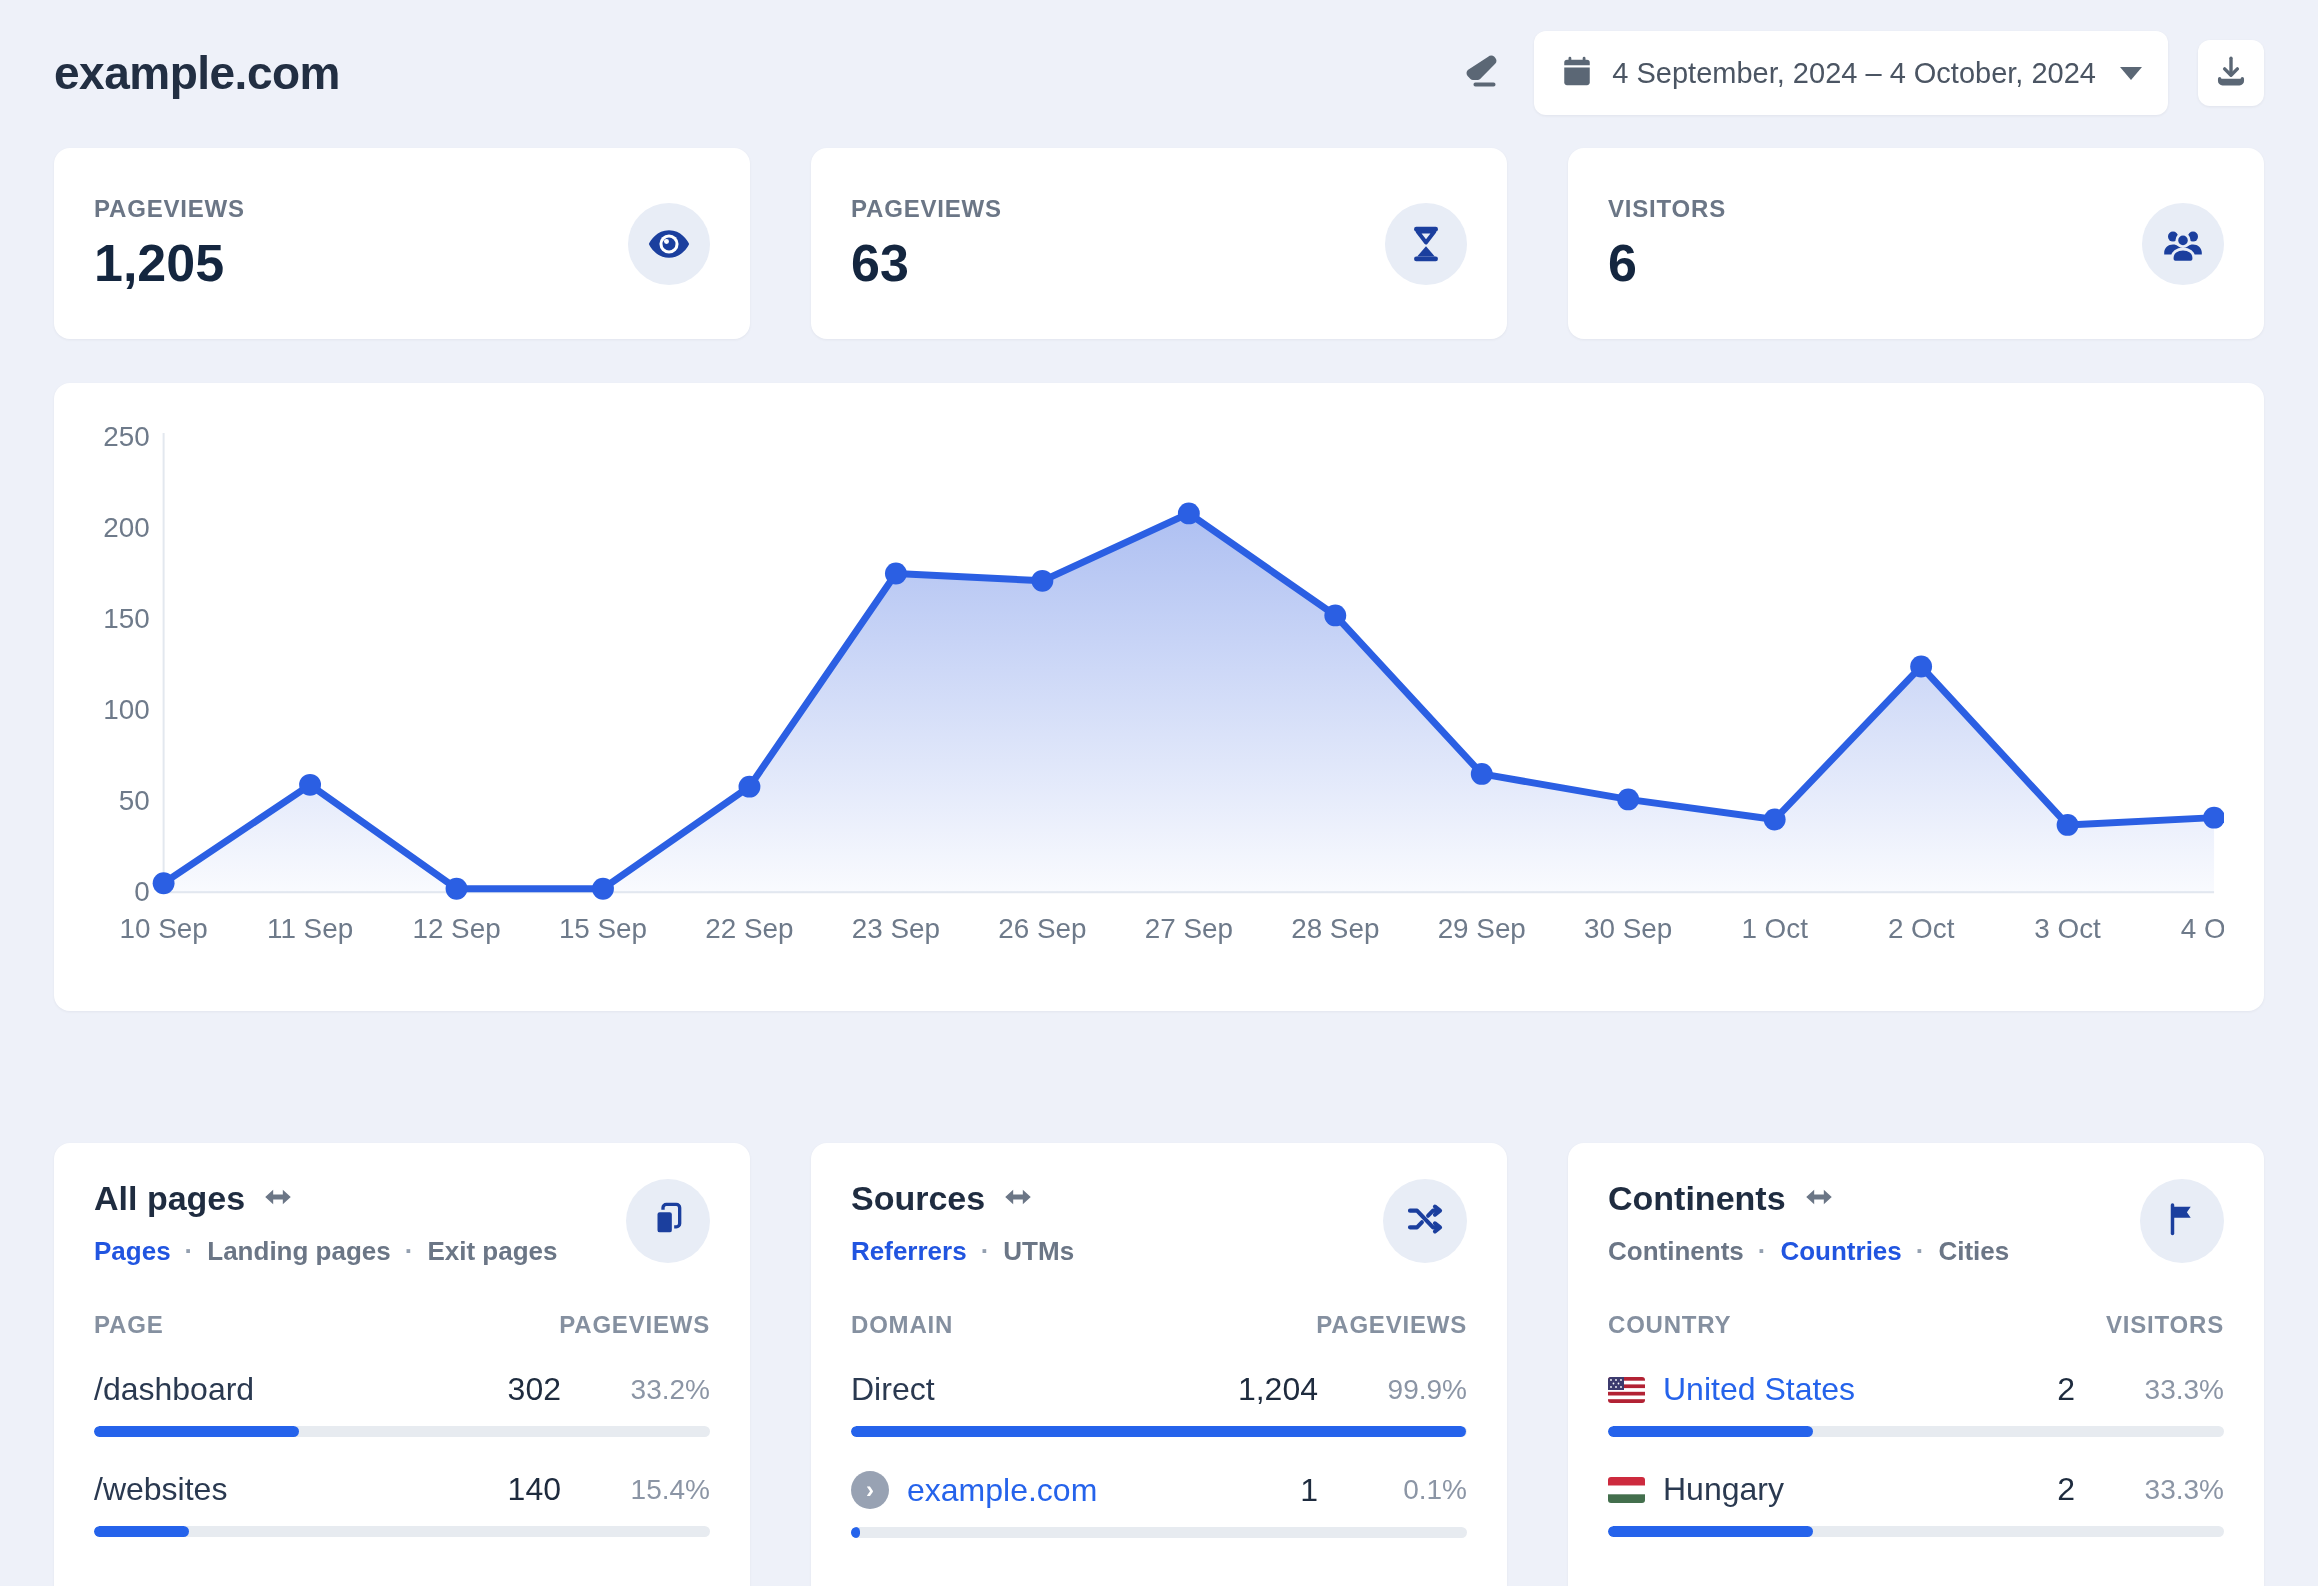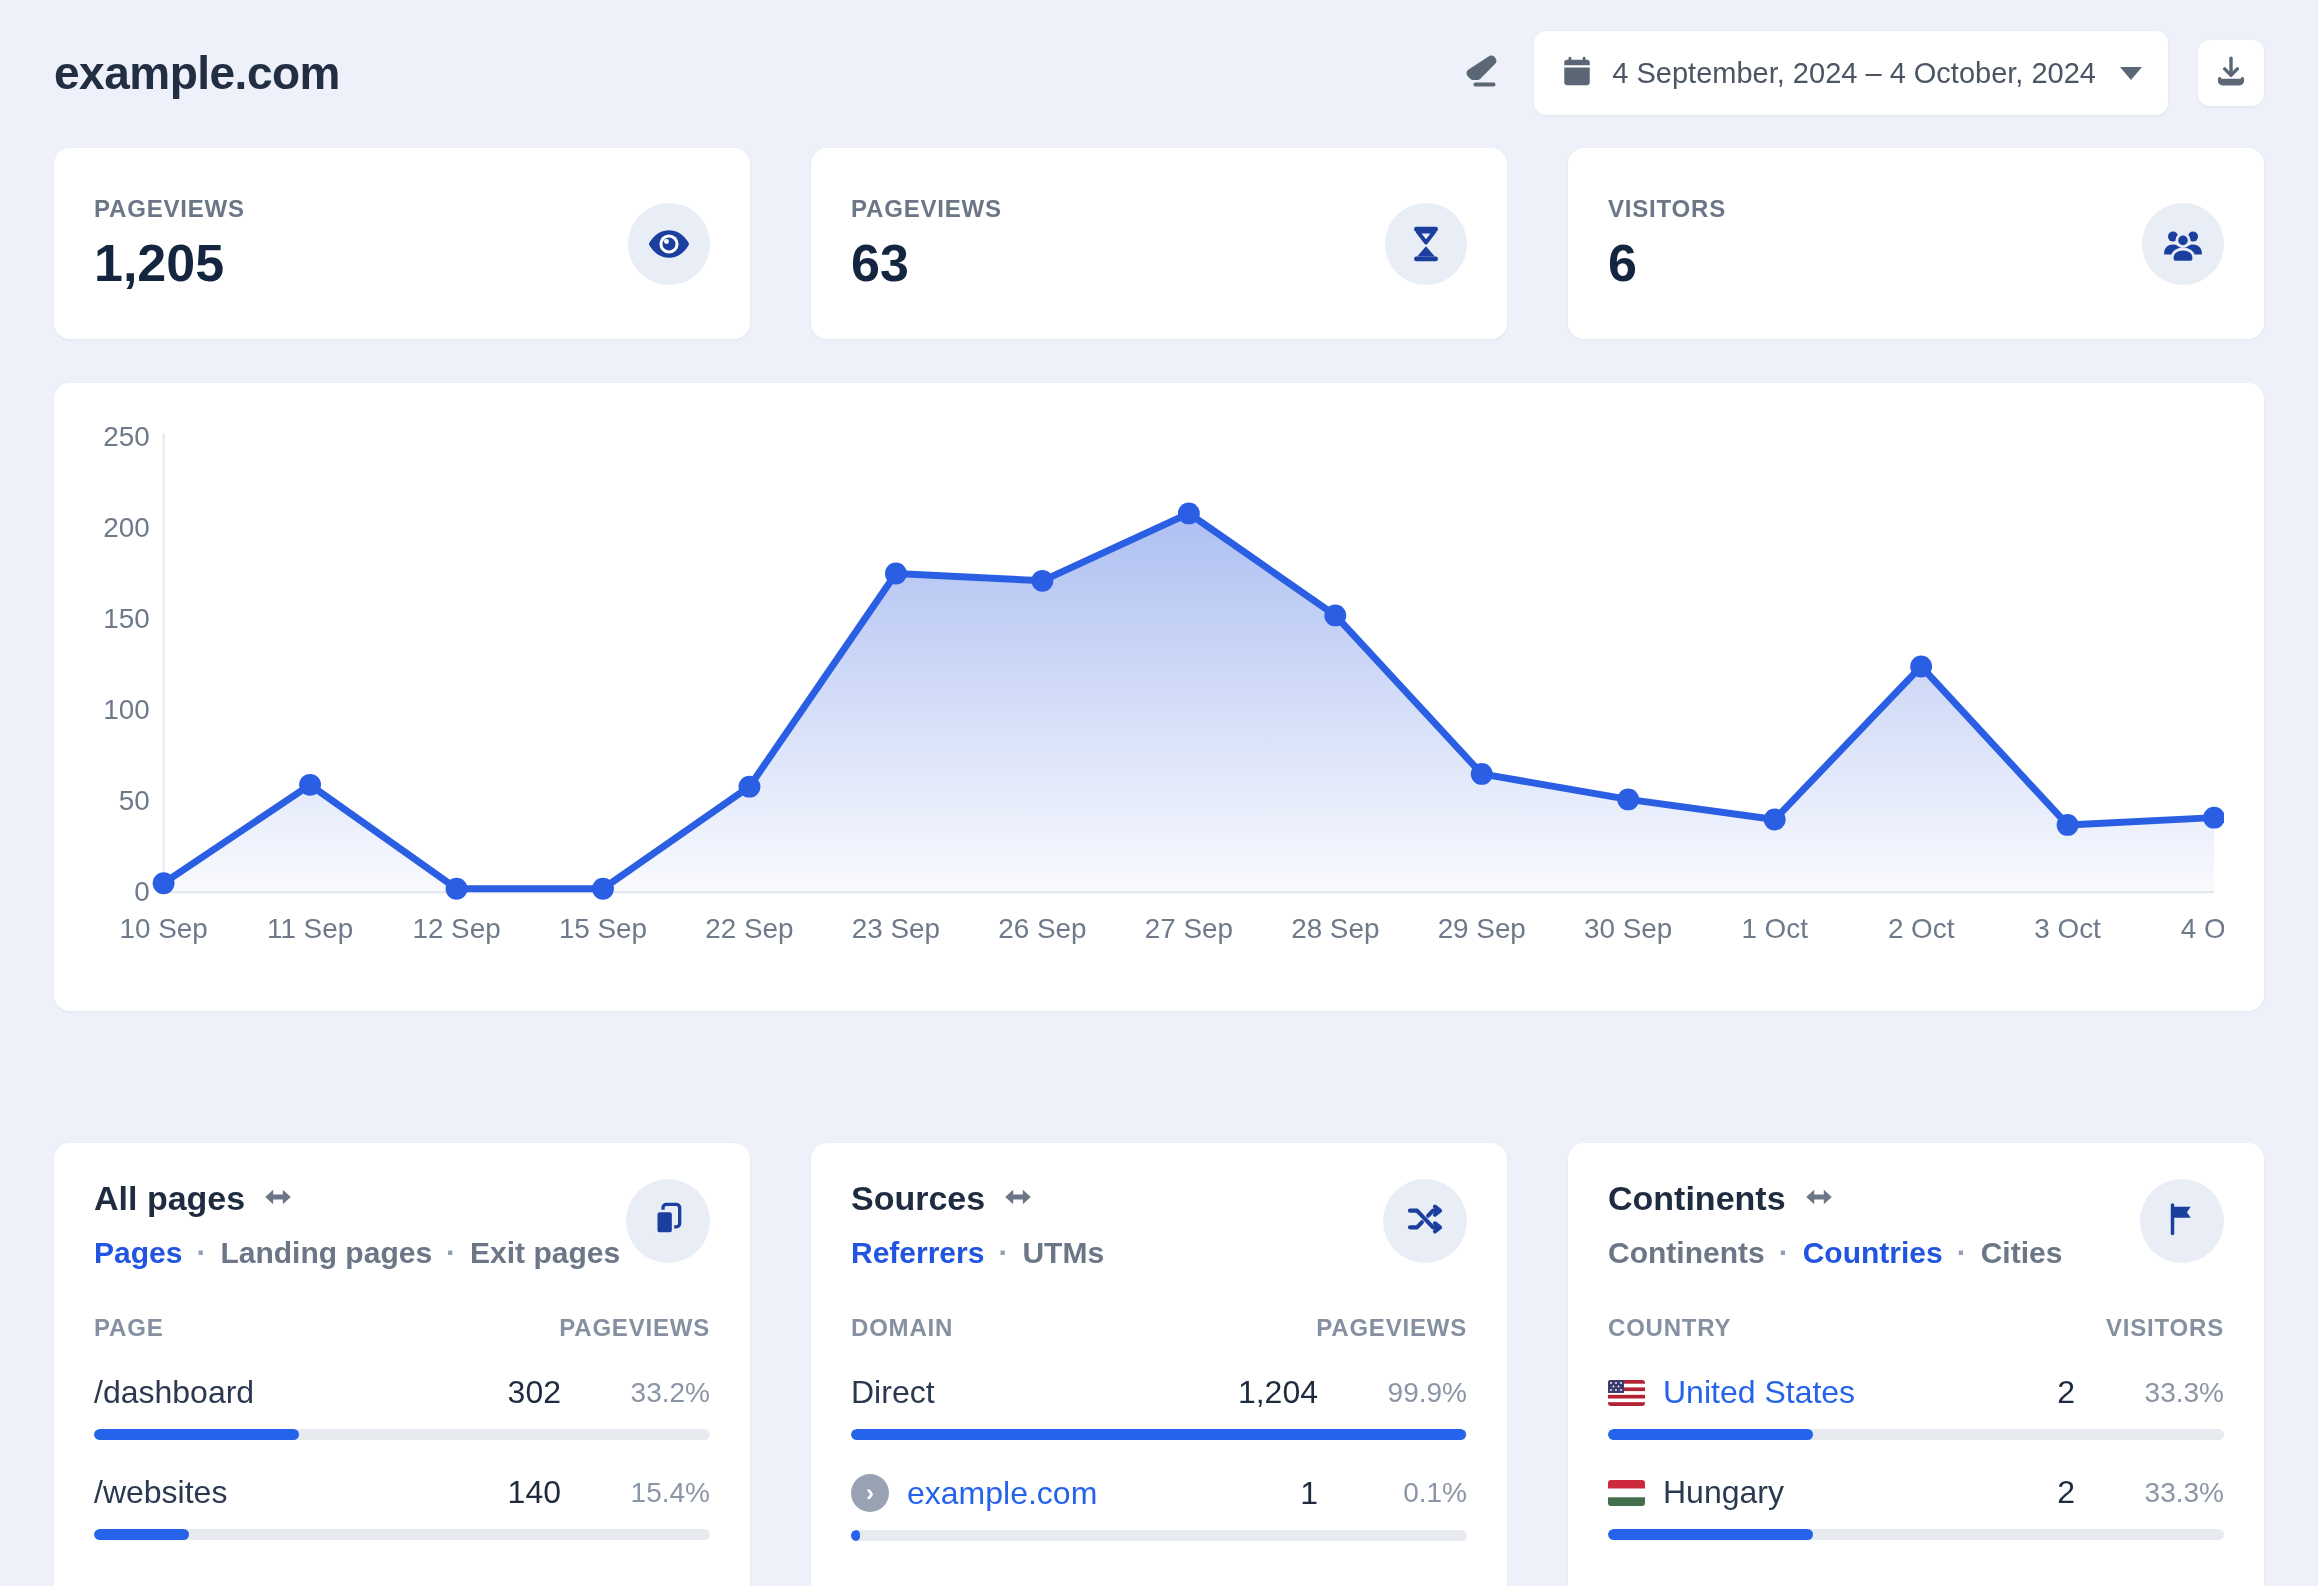--- a/index.html
+++ b/index.html
@@ -38,21 +38,21 @@
     display:flex; align-items:center; justify-content:center; flex:none;
   }
   
   .chart-card { margin-top:44px; padding:36px 40px 20px 40px; height:628px; }
   
   .bottom-row { margin-top:132px; }
   .b-card { padding:36px 40px; height:557px; }
   .b-head { display:flex; justify-content:space-between; align-items:flex-start; }
   .b-title-row { display:flex; align-items:center; gap:16px; }
   .b-title { font-size:34px; font-weight:600; color:#1f2c40; }
-  .tabs { margin-top:18px; display:flex; align-items:center; font-size:30px; font-weight:700; }
+  .tabs { margin-top:18px; display:flex; align-items:center; font-size:26px; font-weight:700; }
   .tab { color:#6b7686; cursor:pointer; }
   .tab.active { color:#2155e0; }
   .tab:not(:first-child)::before { content:"·"; color:#94a0b0; font-weight:700; margin:0 14px; }
   .round-btn {
     width:84px; height:84px; border-radius:50%; background:#e8edf6;
     display:flex; align-items:center; justify-content:center; cursor:pointer; flex:none;
   }
   .tbl-head { margin-top:44px; display:flex; justify-content:space-between;
     font-size:24px; font-weight:700; letter-spacing:0.8px; color:#8590a0; }
   .row { margin-top:32px; }

